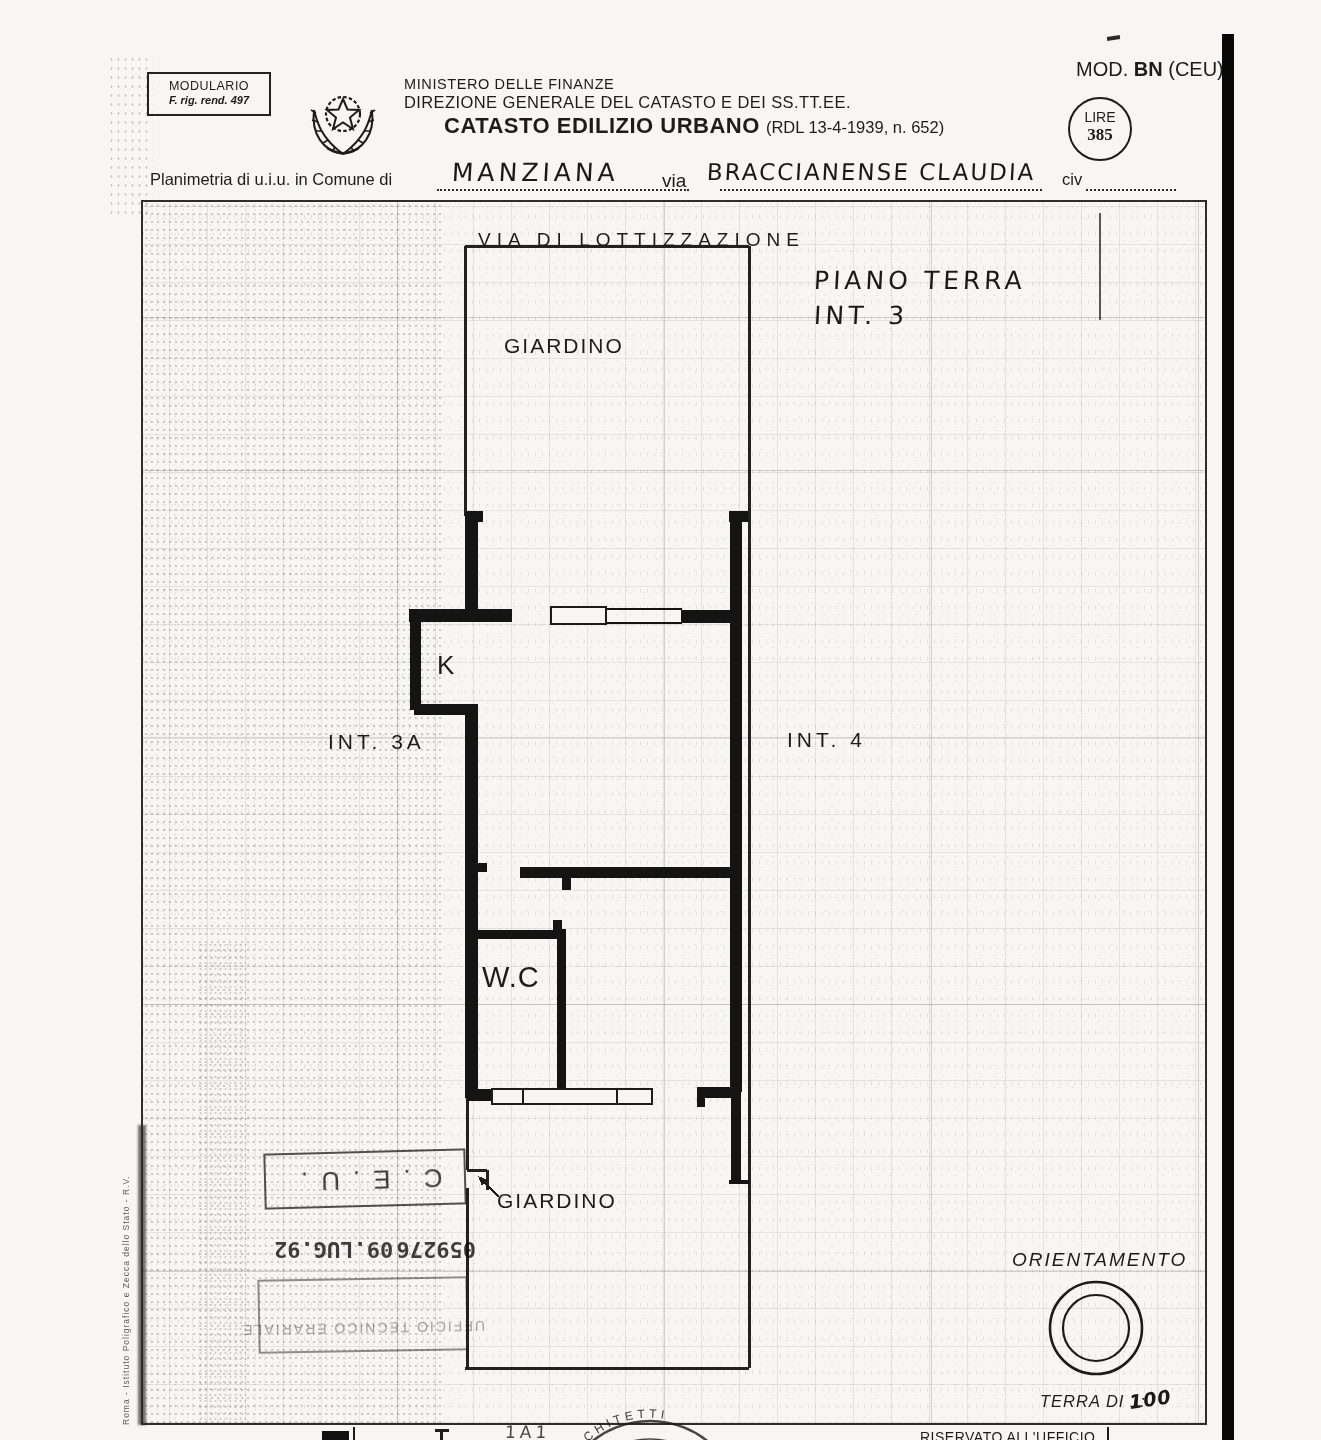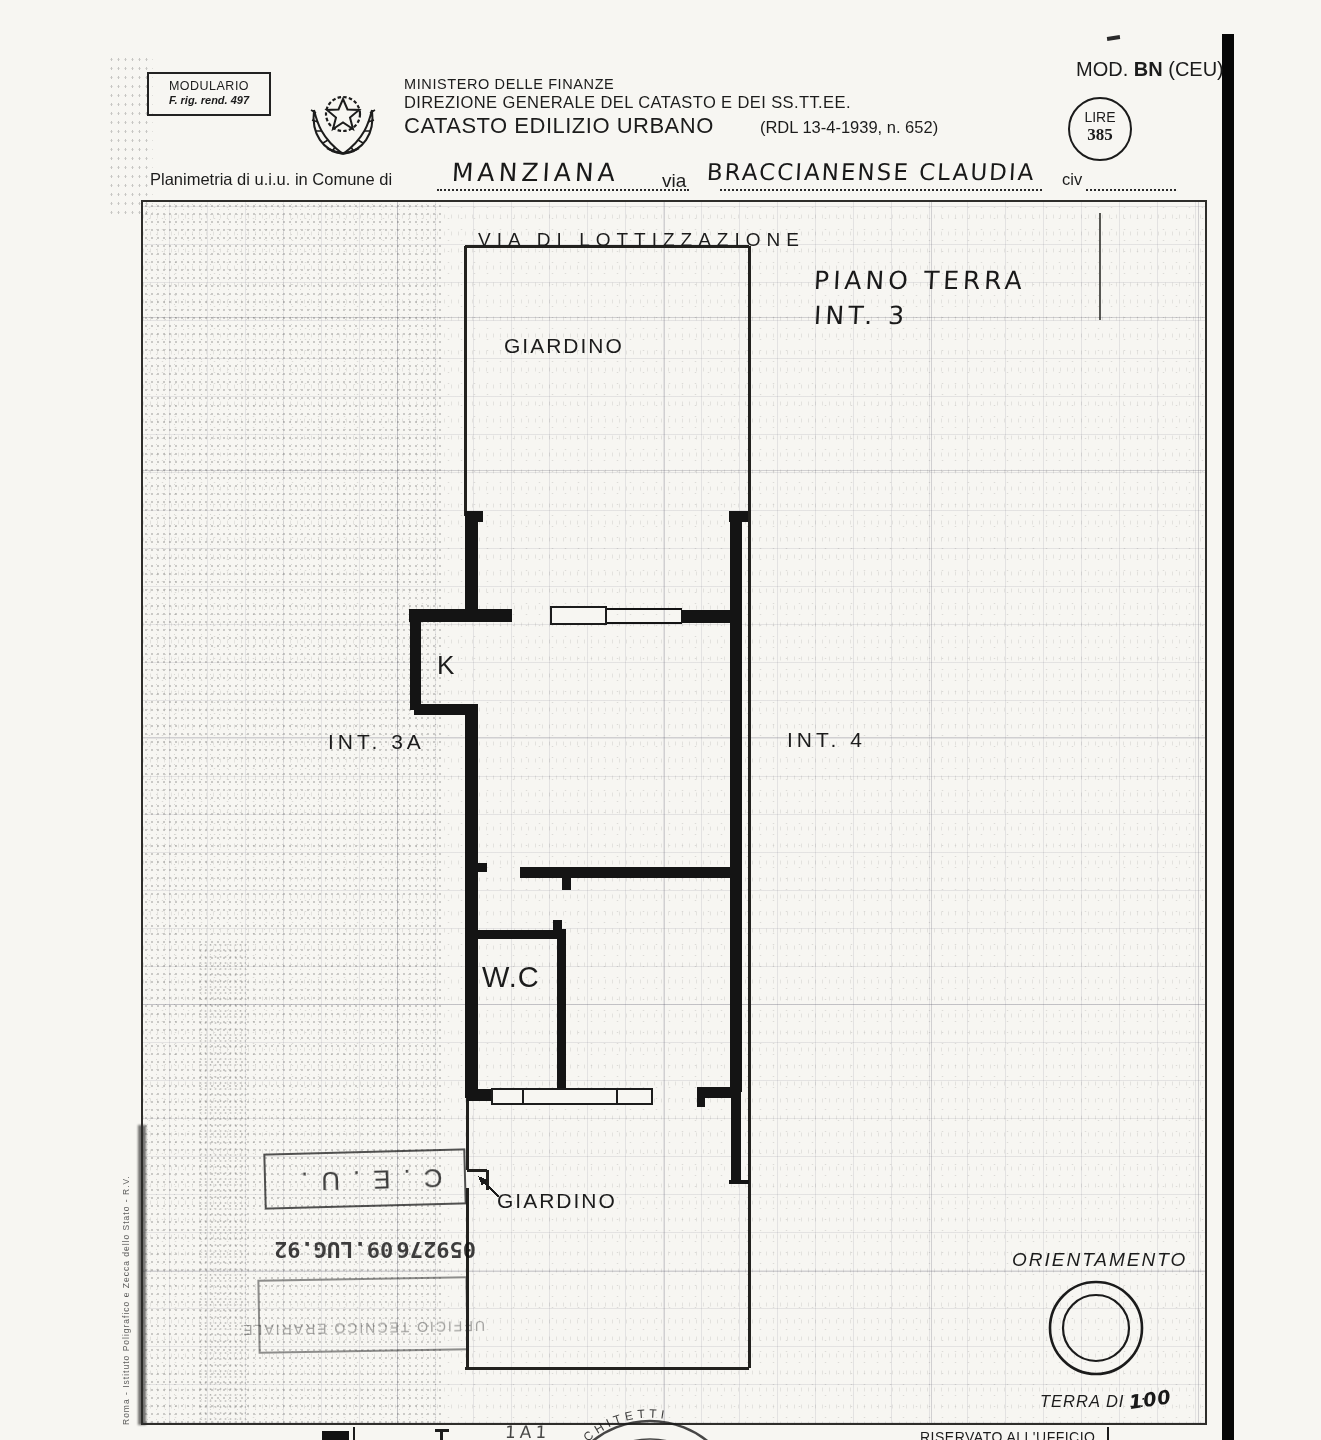--- a/index.html
+++ b/index.html
@@ -91,22 +91,22 @@
     <polygon points="40,21 44.5,31.5 56,32 47,39.5 50,51 40,44.5 30,51 33,39.5 24,32 35.5,31.5" stroke-width="2"></polygon>
     <path d="M40,76 C20,73 8,56 11,32 M11,32 C14,44 18,60 40,76" stroke-width="2"></path>
     <path d="M40,76 C60,73 72,56 69,32 M69,32 C66,44 62,60 40,76" stroke-width="2"></path>
     <path d="M13,35 l-5,-3 M15,44 l-6,-2 M19,53 l-6,0 M25,62 l-5,3 M32,69 l-3,5 M67,35 l5,-3 M65,44 l6,-2 M61,53 l6,0 M55,62 l5,3 M48,69 l3,5" stroke-width="1.6"></path>
     <path d="M24,70 Q40,80 56,70" stroke-width="2.2"></path>
   </svg>
 
   <div class="abs print" style="left:404px;top:76px;font-size:14.5px;letter-spacing:.6px;">MINISTERO DELLE FINANZE</div>
   <div class="abs print" style="left:404px;top:93px;font-size:16.5px;letter-spacing:.4px;">DIREZIONE GENERALE DEL CATASTO E DEI SS.TT.EE.</div>
   <div class="abs print" style="left:404px;top:113px;font-size:22px;">
-    <span style="font-weight:normal;letter-spacing:.5px;">CATASTO EDILIZIO URBANO</span>
-    <span style="font-size:16.5px;margin-left:40px;">(RDL 13-4-1939, n. 652)</span>
+    <span style="font-weight:bold;letter-spacing:.5px;margin-left:40px;">CATASTO EDILIZIO URBANO</span>
+    <span style="font-size:16.5px;">(RDL 13-4-1939, n. 652)</span>
   </div>
 
   <div class="abs print" style="left:1076px;top:58px;font-size:20px;">
     <span>MOD.</span>
     <span style="font-weight:bold;">BN</span>
     <span>(CEU)</span>
   </div>
   <div id="lire" class="abs">
     <div class="l1 print">LIRE</div>
     <div class="l2 print">385</div>

